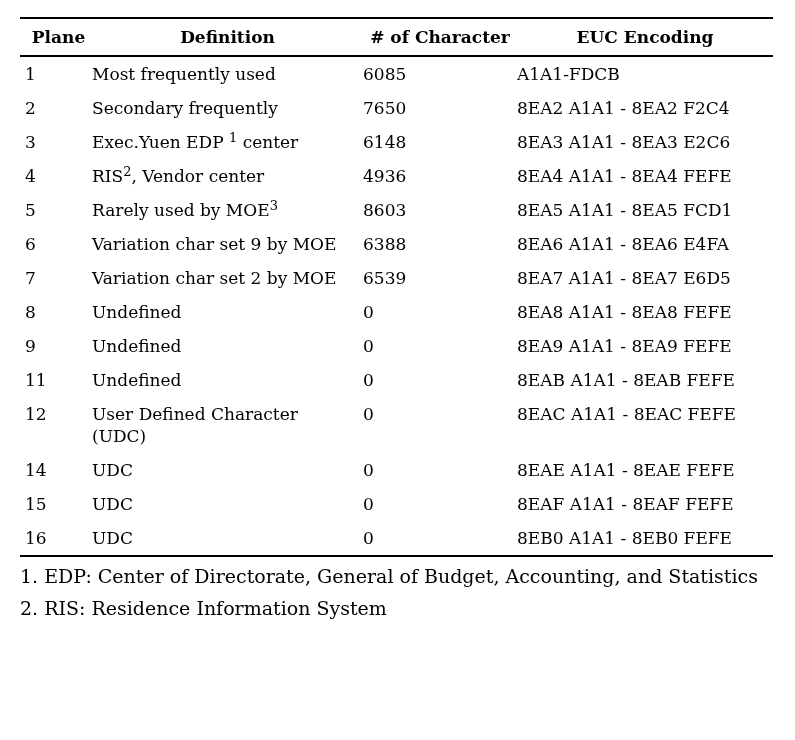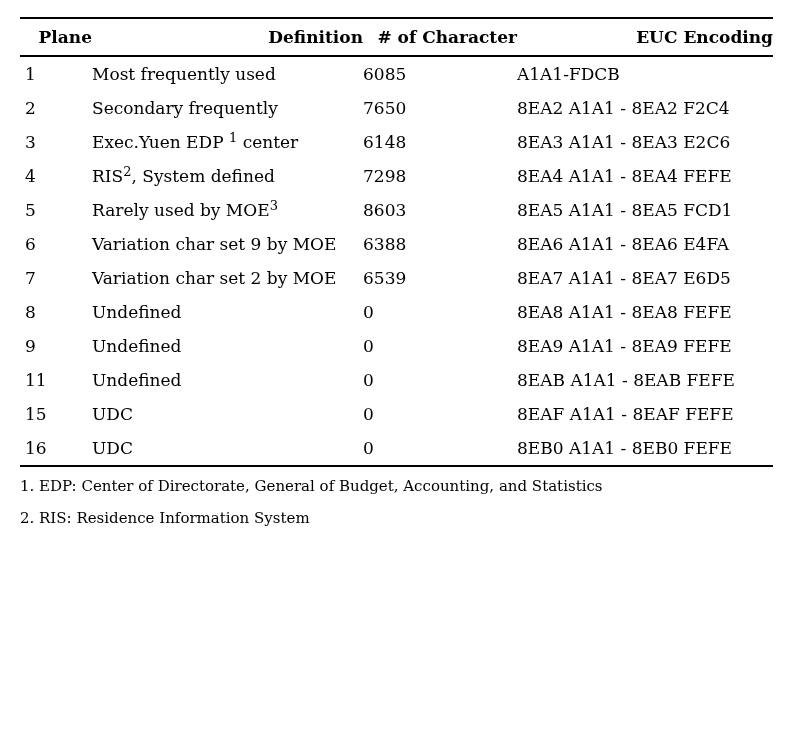--- a/index.html
+++ b/index.html
@@ -23,21 +23,21 @@
     table-layout: fixed;
     border-top: 2px solid #000000;
     border-bottom: 2px solid #000000;
   }
   thead tr {
     border-bottom: 2px solid #000000;
   }
   th {
     font-size: 17px;
     font-weight: bold;
-    text-align: right;
+    text-align: center;
     padding: 8px 0;
     line-height: 20px;
     white-space: nowrap;
   }
   td {
     font-size: 17px;
     line-height: 22px;
     padding: 6px 0;
     vertical-align: top;
     white-space: nowrap;
@@ -53,21 +53,21 @@
     line-height: 0;
     vertical-align: 6px;
   }
   .def-cell div { white-space: nowrap; }
   .footnotes {
     margin-top: 10px;
     width: 753px;
   }
   .footnotes p {
     margin: 0 0 13px 0;
-    font-size: 15px;
+    font-size: 19px;
     line-height: 19px;
   }
 </style>
 </head>
 <body>
 
 <div class="page">
 
   <table class="enc-table">
     <colgroup>
@@ -98,22 +98,22 @@
       <td class="enc-cell">8EA2 A1A1 - 8EA2 F2C4</td>
     </tr>
         <tr>
       <td class="plane-cell"><span>3</span></td>
       <td class="def-cell"><span>Exec.Yuen EDP </span><sup>1</sup><span> center</span><div></div></td>
       <td class="num-cell">6148</td>
       <td class="enc-cell">8EA3 A1A1 - 8EA3 E2C6</td>
     </tr>
         <tr>
       <td class="plane-cell"><span>4</span></td>
-      <td class="def-cell"><span>RIS</span><sup>2</sup><span>, System defined</span><div></div></td>
-      <td class="num-cell">7298</td>
+      <td class="def-cell"><span>RIS</span><sup>2</sup><span>, Vendor center</span><div></div></td>
+      <td class="num-cell">4936</td>
       <td class="enc-cell">8EA4 A1A1 - 8EA4 FEFE</td>
     </tr>
         <tr>
       <td class="plane-cell"><span>5</span></td>
       <td class="def-cell"><span>Rarely used by MOE</span><sup>3</sup><span></span><div></div></td>
       <td class="num-cell">8603</td>
       <td class="enc-cell">8EA5 A1A1 - 8EA5 FCD1</td>
     </tr>
         <tr>
       <td class="plane-cell"><span>6</span></td>
@@ -139,20 +139,32 @@
       <td class="num-cell">0</td>
       <td class="enc-cell">8EA9 A1A1 - 8EA9 FEFE</td>
     </tr>
         <tr>
       <td class="plane-cell"><span>11</span></td>
       <td class="def-cell"><span>Undefined</span><sup></sup><span></span><div></div></td>
       <td class="num-cell">0</td>
       <td class="enc-cell">8EAB A1A1 - 8EAB FEFE</td>
     </tr>
         <tr>
+      <td class="plane-cell"><span>12</span></td>
+      <td class="def-cell"><span>User Defined Character</span><sup></sup><span></span><div>(UDC)</div></td>
+      <td class="num-cell">0</td>
+      <td class="enc-cell">8EAC A1A1 - 8EAC FEFE</td>
+    </tr>
+        <tr>
+      <td class="plane-cell"><span>14</span></td>
+      <td class="def-cell"><span>UDC</span><sup></sup><span></span><div></div></td>
+      <td class="num-cell">0</td>
+      <td class="enc-cell">8EAE A1A1 - 8EAE FEFE</td>
+    </tr>
+        <tr>
       <td class="plane-cell"><span>15</span></td>
       <td class="def-cell"><span>UDC</span><sup></sup><span></span><div></div></td>
       <td class="num-cell">0</td>
       <td class="enc-cell">8EAF A1A1 - 8EAF FEFE</td>
     </tr>
         <tr>
       <td class="plane-cell"><span>16</span></td>
       <td class="def-cell"><span>UDC</span><sup></sup><span></span><div></div></td>
       <td class="num-cell">0</td>
       <td class="enc-cell">8EB0 A1A1 - 8EB0 FEFE</td>

